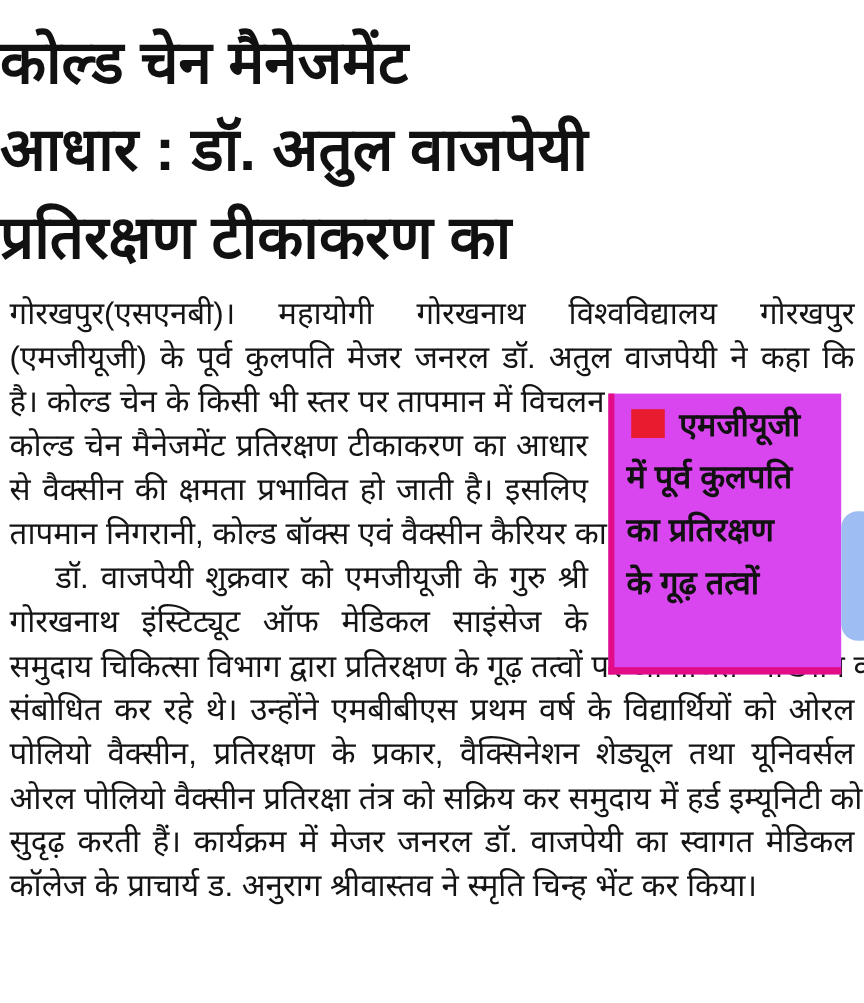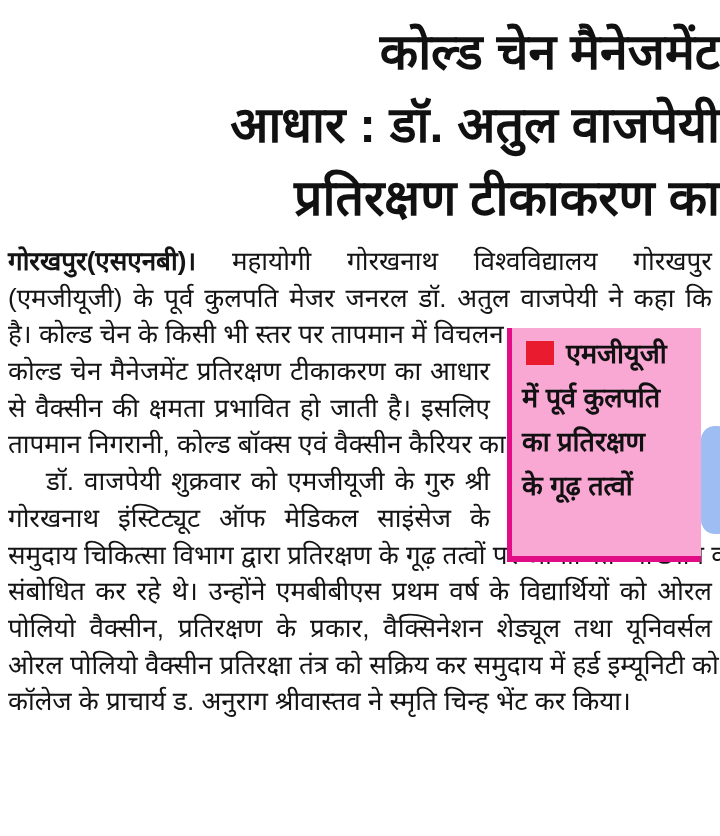--- a/index.html
+++ b/index.html
@@ -1,36 +1,36 @@
 <!DOCTYPE html>
 <html><head>
 <meta charset="utf-8">
 <style>
   html,body{margin:0;padding:0;}
   body{width:720px;height:836px;background:#ffffff;overflow:hidden;
        font-family:"Liberation Sans",sans-serif;color:#1a1a1a;}
   .page{position:relative;width:720px;height:836px;background:#fff;overflow:hidden;}
 
   
-  .headline{padding-top:16px;text-align:right;font-weight:700;color:#111;}
+  .headline{padding-top:16px;text-align:left;font-weight:700;color:#111;}
   .headline .hl{font-size:50px;line-height:73px;height:73px;overflow:visible;
                 letter-spacing:0px;white-space:nowrap;}
 
   
   .bodytext{position:absolute;left:8px;top:243px;width:704px;}
   .bl{font-size:26px;line-height:36.7px;height:36.7px;white-space:nowrap;
       text-align:justify;overflow:visible;color:#141414;}
   .bl.just{text-align-last:justify;}
   .bl.narrow{margin-right:222px;}
   .bl.indent{text-indent:38px;}
-  .bl b{font-weight:700;}
+  .bl b{font-weight:400;}
 
   
   .sidebox{position:absolute;left:507px;top:328px;width:179px;height:224px;
-           background:#f9a8d4;border-left:5px solid #e20c87;
+           background:#d946ef;border-left:5px solid #e20c87;
            border-bottom:6px solid #e20c87;box-sizing:content-box;
            padding:4px 0 0 10px;overflow:hidden;}
   .sidebox .sline{font-size:27px;font-weight:700;line-height:44px;height:44px;
                   white-space:nowrap;color:#111;}
   .bullet-sq{display:inline-block;width:28px;height:24px;background:#e81c2e;
              margin:0 12px 0 4px;vertical-align:-2px;}
 
   
   .scroll-thumb{position:absolute;left:701px;top:426px;width:30px;height:108px;
                 background:#9dbdf3;border-radius:14px;}
@@ -52,20 +52,21 @@
     <div class="bl just narrow">है। कोल्ड चेन के किसी भी स्तर पर तापमान में विचलन</div>
     <div class="bl just narrow">कोल्ड चेन मैनेजमेंट प्रतिरक्षण टीकाकरण का आधार</div>
     <div class="bl just narrow">से वैक्सीन की क्षमता प्रभावित हो जाती है। इसलिए</div>
     <div class="bl just narrow">तापमान निगरानी, कोल्ड बॉक्स एवं वैक्सीन कैरियर का</div>
     <div class="bl just narrow indent">डॉ. वाजपेयी शुक्रवार को एमजीयूजी के गुरु श्री</div>
     <div class="bl just narrow">गोरखनाथ इंस्टिट्यूट ऑफ मेडिकल साइंसेज के</div>
     <div class="bl just">समुदाय चिकित्सा विभाग द्वारा प्रतिरक्षण के गूढ़ तत्वों पर आयोजित व्याख्यान को</div>
     <div class="bl just">संबोधित कर रहे थे। उन्होंने एमबीबीएस प्रथम वर्ष के विद्यार्थियों को ओरल</div>
     <div class="bl just">पोलियो वैक्सीन, प्रतिरक्षण के प्रकार, वैक्सिनेशन शेड्यूल तथा यूनिवर्सल</div>
     <div class="bl just">ओरल पोलियो वैक्सीन प्रतिरक्षा तंत्र को सक्रिय कर समुदाय में हर्ड इम्यूनिटी को</div>
+    <div class="bl just">सुदृढ़ करती हैं। कार्यक्रम में मेजर जनरल डॉ. वाजपेयी का स्वागत मेडिकल</div>
     <div class="bl">कॉलेज के प्राचार्य ड. अनुराग श्रीवास्तव ने स्मृति चिन्ह भेंट कर किया।</div>
   </div>
 
   <div class="sidebox">
     <div class="sline"><span class="bullet-sq"></span><span>एमजीयूजी</span></div>
     <div class="sline">में पूर्व कुलपति</div>
     <div class="sline">का प्रतिरक्षण</div>
     <div class="sline">के गूढ़ तत्वों</div>
   </div>
 

